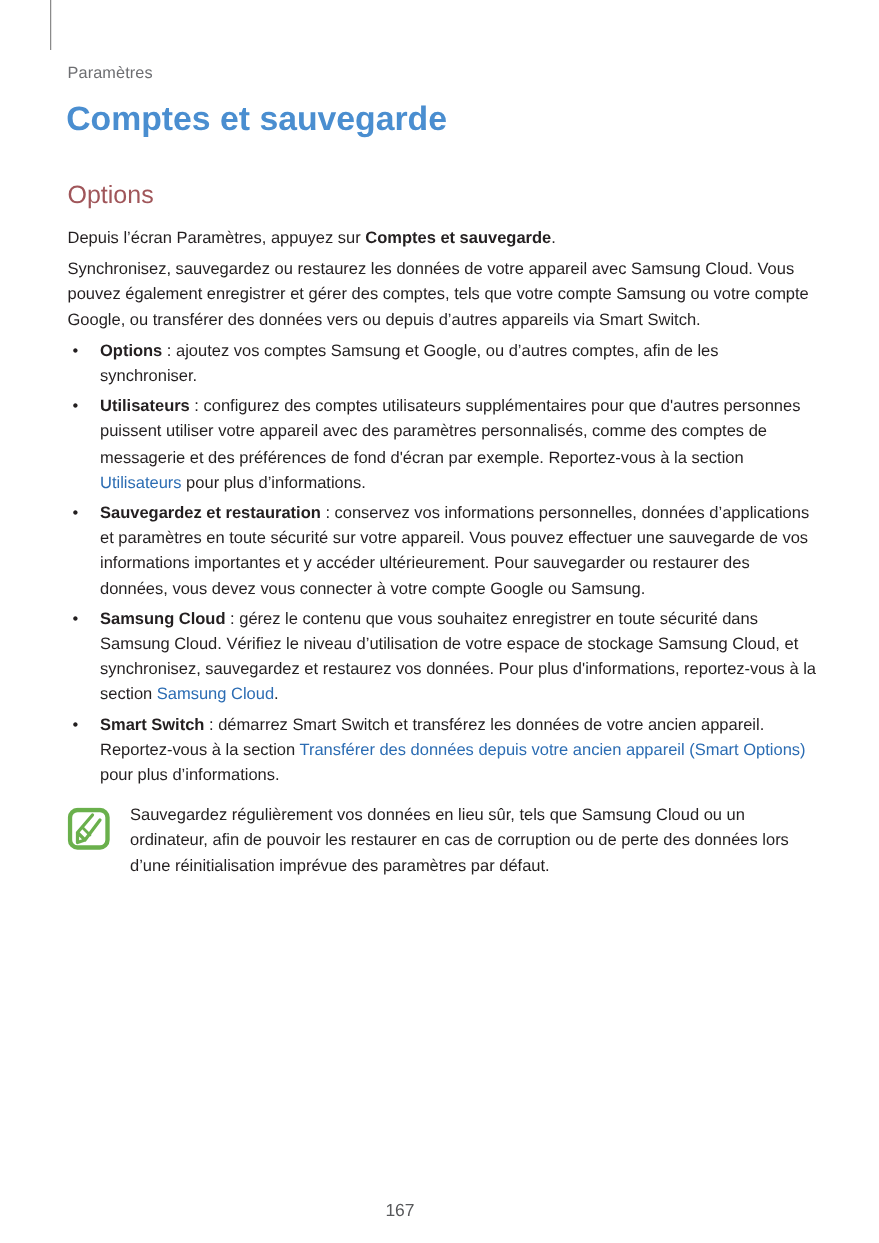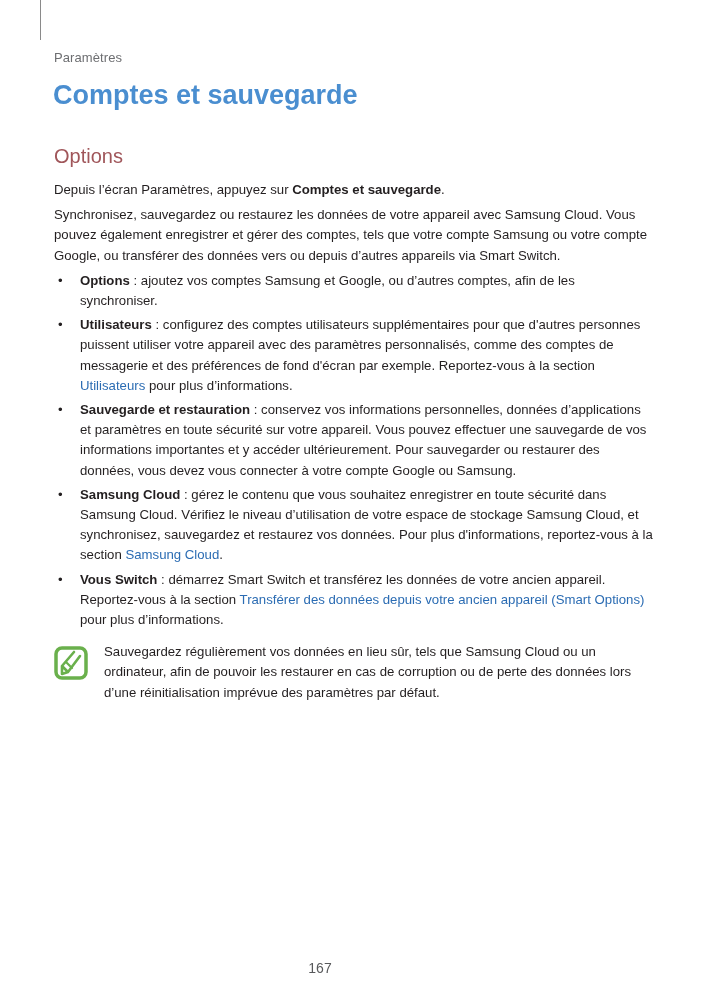--- a/index.html
+++ b/index.html
@@ -126,29 +126,29 @@
     <li>
       <span class="dot">•</span>
       <b>Options</b><span> : ajoutez vos comptes Samsung et Google, ou d’autres comptes, afin de les synchroniser.</span>
     </li>
     <li>
       <span class="dot">•</span>
       <b>Utilisateurs</b><span> : configurez des comptes utilisateurs supplémentaires pour que d'autres personnes puissent utiliser votre appareil avec des paramètres personnalisés, comme des comptes de messagerie et des préférences de fond d'écran par exemple. Reportez-vous à la section </span><a class="xref" href="#">Utilisateurs</a><span> pour plus d’informations.</span>
     </li>
     <li>
       <span class="dot">•</span>
-      <b>Sauvegarde et restauration</b><span> : conservez vos informations personnelles, données d’applications et paramètres en toute sécurité sur votre appareil. Vous pouvez effectuer une sauvegarde de vos informations importantes et y accéder ultérieurement. Pour sauvegarder ou restaurer des données, vous devez vous connecter à votre compte Google ou Samsung.</span>
+      <b>Sauvegardez et restauration</b><span> : conservez vos informations personnelles, données d’applications et paramètres en toute sécurité sur votre appareil. Vous pouvez effectuer une sauvegarde de vos informations importantes et y accéder ultérieurement. Pour sauvegarder ou restaurer des données, vous devez vous connecter à votre compte Google ou Samsung.</span>
     </li>
     <li>
       <span class="dot">•</span>
       <b>Samsung Cloud</b><span> : gérez le contenu que vous souhaitez enregistrer en toute sécurité dans Samsung Cloud. Vérifiez le niveau d’utilisation de votre espace de stockage Samsung Cloud, et synchronisez, sauvegardez et restaurez vos données. Pour plus d'informations, reportez-vous à la section </span><a class="xref" href="#">Samsung Cloud</a><span>.</span>
     </li>
     <li>
       <span class="dot">•</span>
-      <b>Vous Switch</b><span> : démarrez Smart Switch et transférez les données de votre ancien appareil. Reportez-vous à la section </span><a class="xref" href="#">Transférer des données depuis votre ancien appareil (Smart Options)</a><span> pour plus d’informations.</span>
+      <b>Smart Switch</b><span> : démarrez Smart Switch et transférez les données de votre ancien appareil. Reportez-vous à la section </span><a class="xref" href="#">Transférer des données depuis votre ancien appareil (Smart Options)</a><span> pour plus d’informations.</span>
     </li>
   </ul>
 
   <div class="note">
     <span class="note-icon">
       <svg width="34" height="34" viewBox="0 0 34 34">
         <rect x="2" y="2" width="30" height="30" rx="6" ry="6" fill="none" stroke="#6ab04c" stroke-width="3.5"></rect>
         <path d="M8 28 L8 20 L20 6 M8 20 L14 26 L26 10 M14 26 L8 28" fill="none" stroke="#6ab04c" stroke-width="2.6" stroke-linejoin="round" stroke-linecap="round"></path>
         <path d="M12 16 L18 22" fill="none" stroke="#6ab04c" stroke-width="2.2" stroke-linecap="round"></path>
       </svg>

